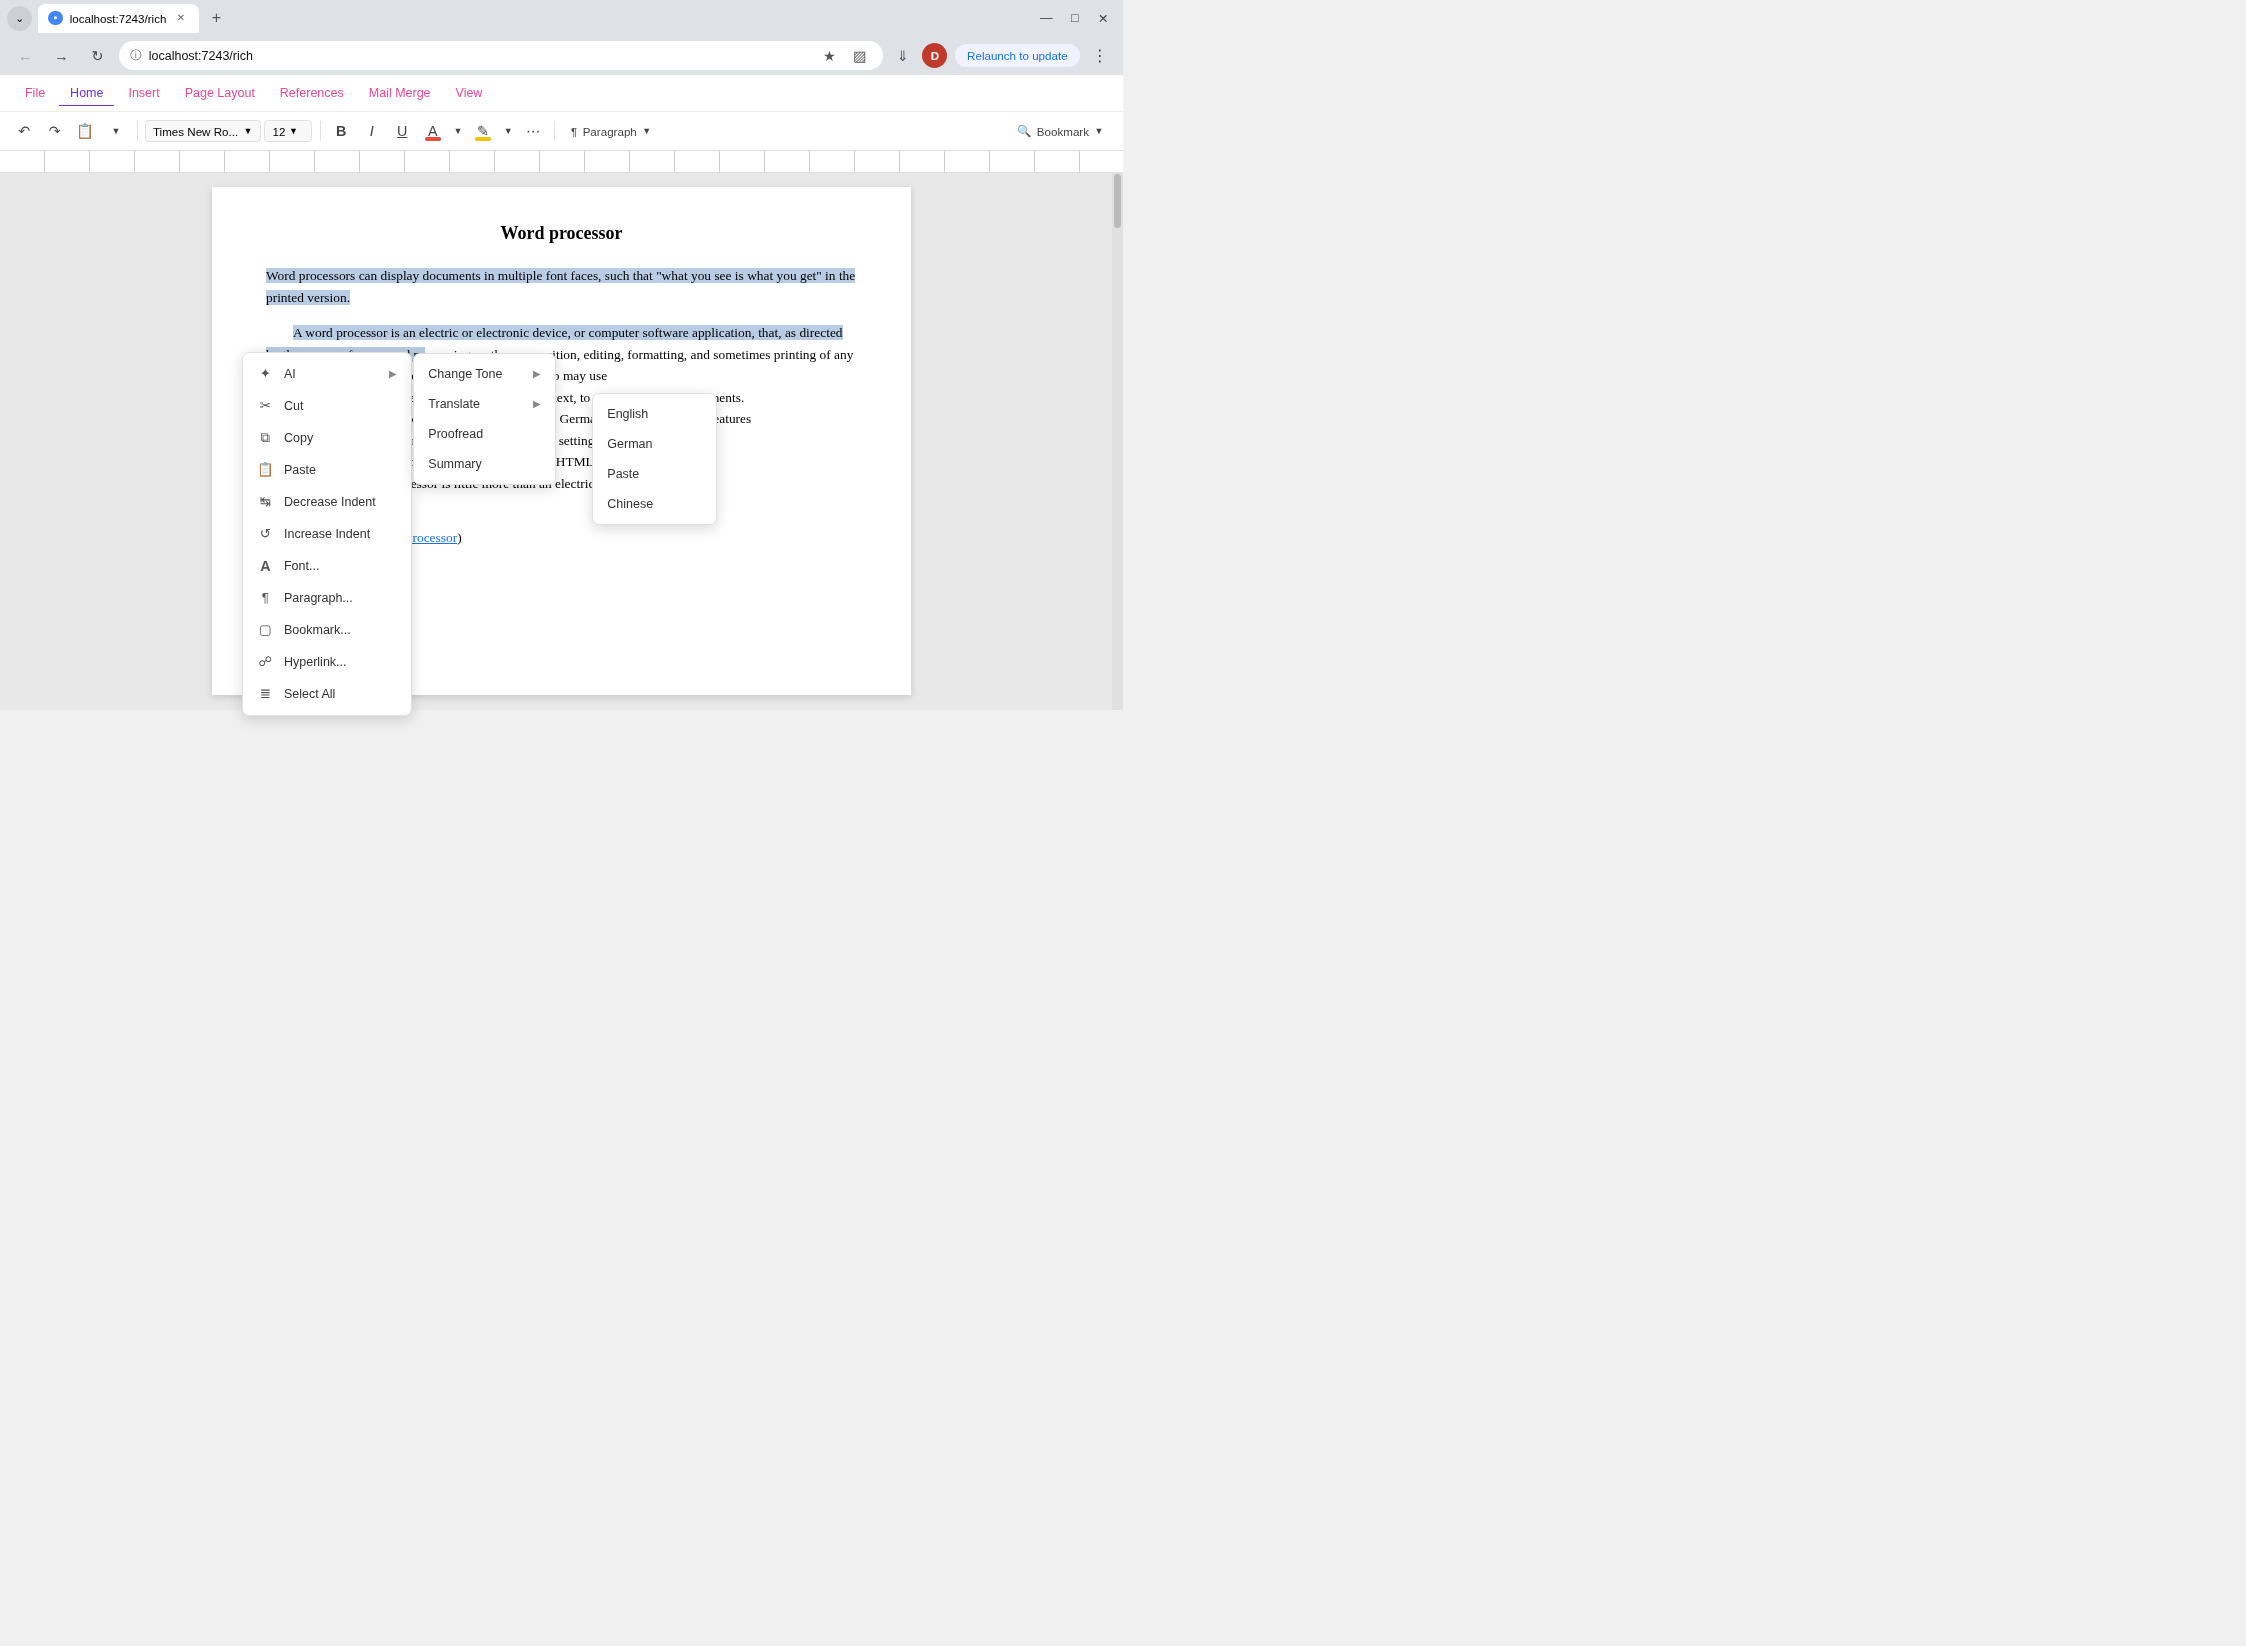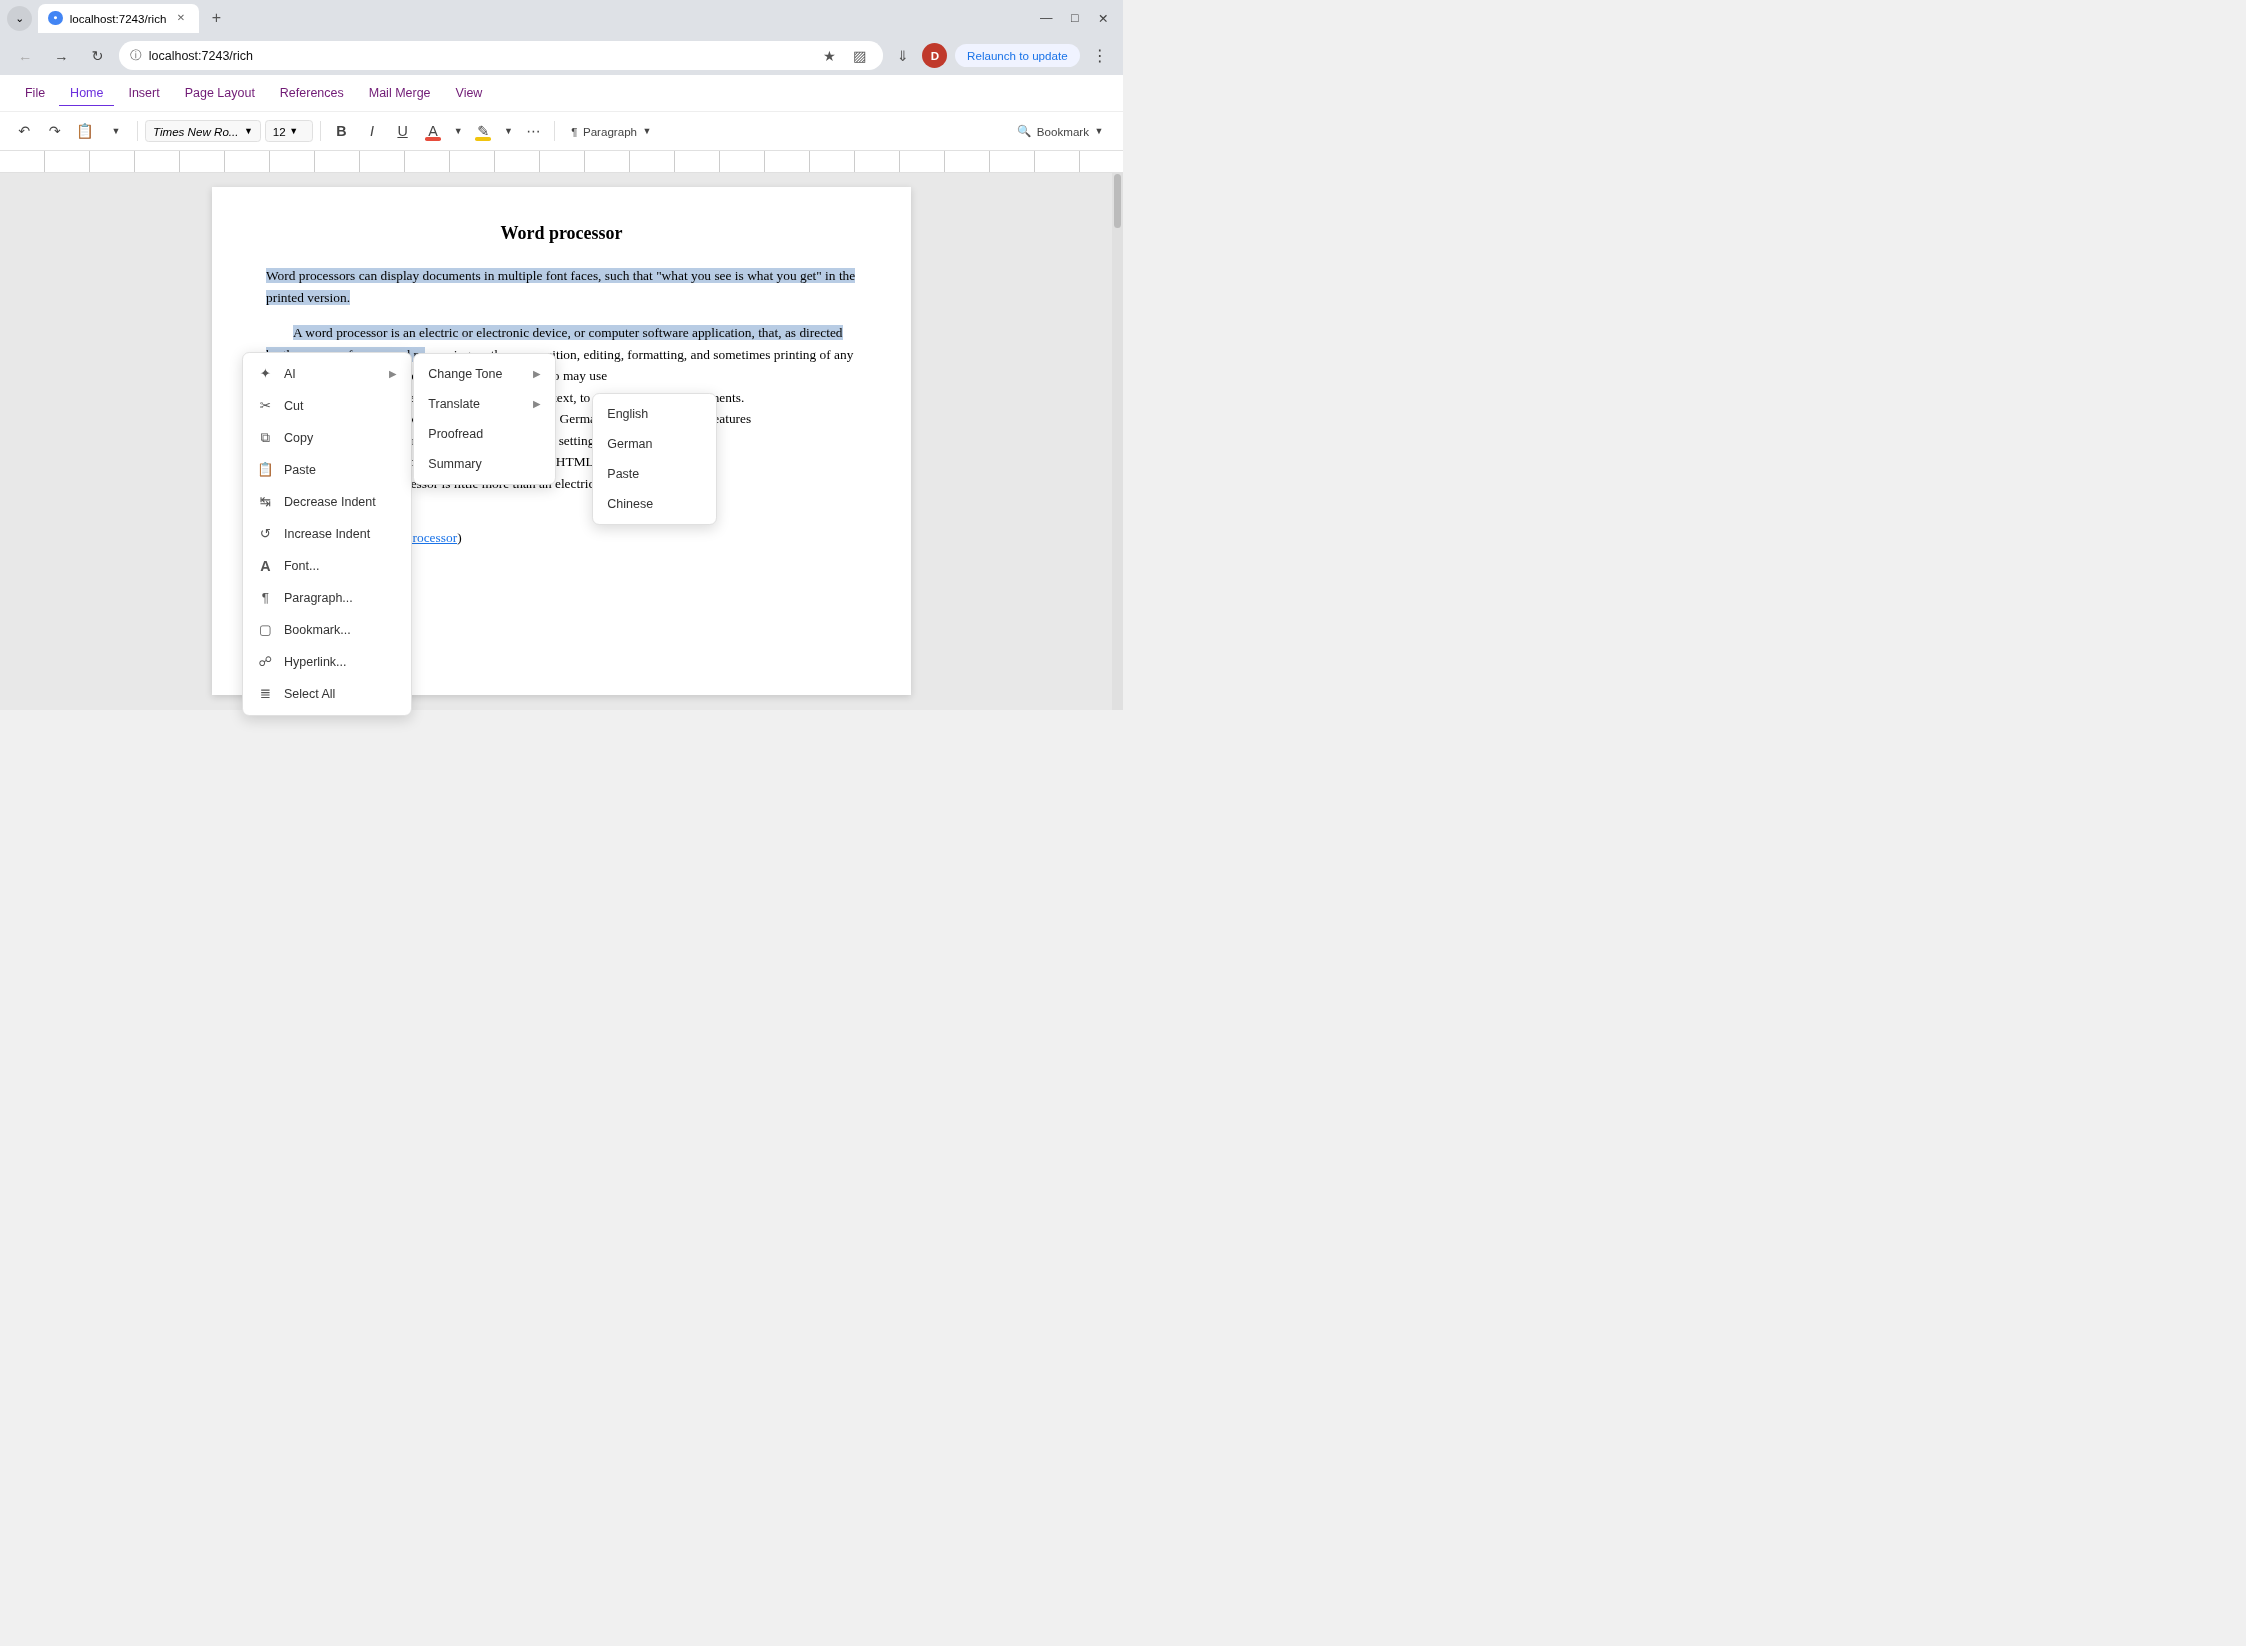--- a/index.html
+++ b/index.html
@@ -28,26 +28,26 @@
     .url-text { flex: 1; color: #111; }
     .url-actions { display: flex; gap: 5.4px; align-items: center; }
     .url-icon { width: 25px; height: 25px; border-radius: 50%; display: flex; align-items: center; justify-content: center; font-size: 14.3px; color: #555; cursor: pointer; }
     .profile-icon { width: 25px; height: 25px; border-radius: 50%; background: #c0392b; display: flex; align-items: center; justify-content: center; color: white; font-size: 11.6px; font-weight: bold; cursor: pointer; }
     .relaunch-btn { background: #f0f3ff; border: none; border-radius: 14.3px; padding: 5.4px 12.5px; font-size: 11.6px; color: #1a73e8; cursor: pointer; white-space: nowrap; font-weight: 500; }
     .menu-btn { width: 25px; height: 25px; border-radius: 50%; display: flex; align-items: center; justify-content: center; font-size: 16px; color: #444; cursor: pointer; }
 
     
     .app-toolbar { background: #fff; border-bottom: 0.9px solid #e0e0e0; }
     .menu-bar { display: flex; align-items: center; height: 36px; padding: 0 14.3px; gap: 3.6px; }
-    .menu-item { padding: 5.4px 10.7px; border-radius: 3.6px; cursor: pointer; font-size: 12.5px; color: #701a75; }
+    .menu-item { padding: 5.4px 10.7px; border-radius: 3.6px; cursor: pointer; font-size: 12.5px; color: #ec4899; }
     .menu-item.active { color: #6b2fdd; border-bottom: 1.8px solid #6b2fdd; border-radius: 0; }
     .formatting-bar { display: flex; align-items: center; height: 39px; padding: 0 10.7px; gap: 3.6px; border-top: 0.9px solid #eee; }
     .fmt-btn { width: 27px; height: 27px; border-radius: 3.6px; display: flex; align-items: center; justify-content: center; cursor: pointer; font-size: 14.3px; color: #444; }
     .fmt-separator { width: 0.9px; height: 19.7px; background: #e0e0e0; margin: 0 3.6px; }
-    .font-selector { display: flex; align-items: center; background: #f8f8f8; border: 0.9px solid #e0e0e0; border-radius: 3.6px; padding: 3.6px 7.2px; gap: 5.4px; font-size: 11.6px; cursor: pointer; min-width: 116px; font-style: italic; }
+    .font-selector { display: flex; align-items: center; background: #f8f8f8; border: 0.9px solid #e0e0e0; border-radius: 3.6px; padding: 3.6px 7.2px; gap: 5.4px; font-size: 11.6px; cursor: pointer; min-width: 116px; }
     .font-size { display: flex; align-items: center; background: #f8f8f8; border: 0.9px solid #e0e0e0; border-radius: 3.6px; padding: 3.6px 7.2px; gap: 3.6px; font-size: 11.6px; cursor: pointer; width: 48px; }
     .bold-btn { font-weight: bold; }
     .italic-btn { font-style: italic; }
     .underline-btn { text-decoration: underline; }
     .color-btn { position: relative; }
     .color-indicator { width: 16px; height: 3.6px; background: #e74c3c; border-radius: 1.8px; position: absolute; bottom: 3.6px; left: 50%; transform: translateX(-50%); }
     .highlight-btn { position: relative; }
     .highlight-indicator { width: 16px; height: 3.6px; background: #f1c40f; border-radius: 1.8px; position: absolute; bottom: 3.6px; left: 50%; transform: translateX(-50%); }
     .paragraph-btn { display: flex; align-items: center; gap: 5.4px; padding: 3.6px 9px; border-radius: 3.6px; cursor: pointer; font-size: 11.6px; color: #444; }
     .editing-btn { display: flex; align-items: center; gap: 5.4px; padding: 3.6px 9px; border-radius: 3.6px; cursor: pointer; font-size: 11.6px; color: #444; }

